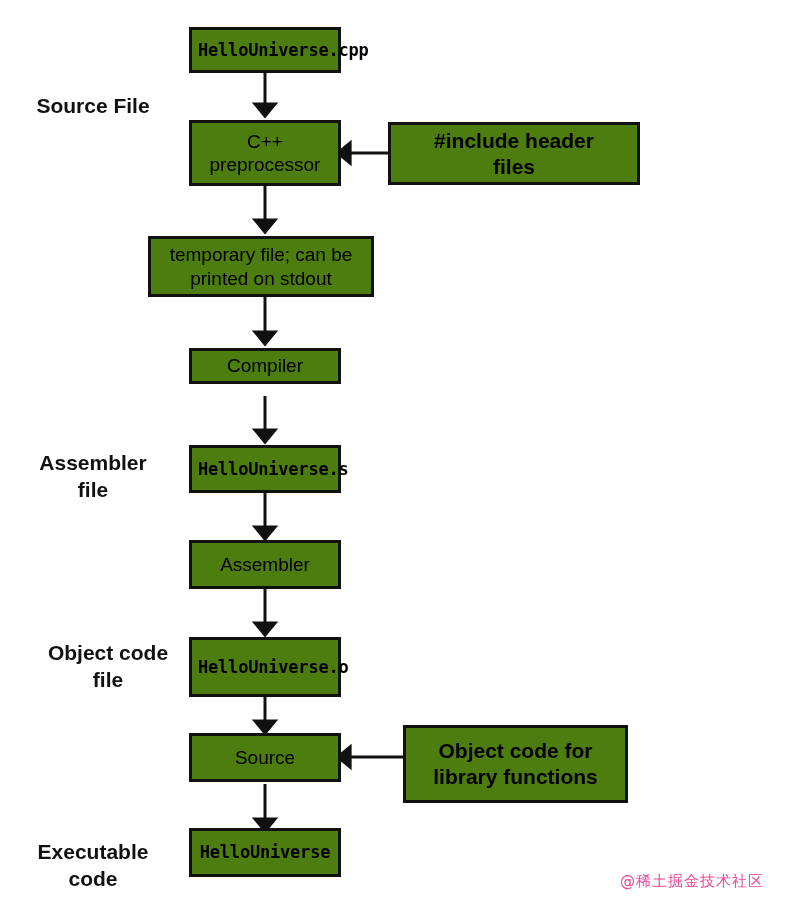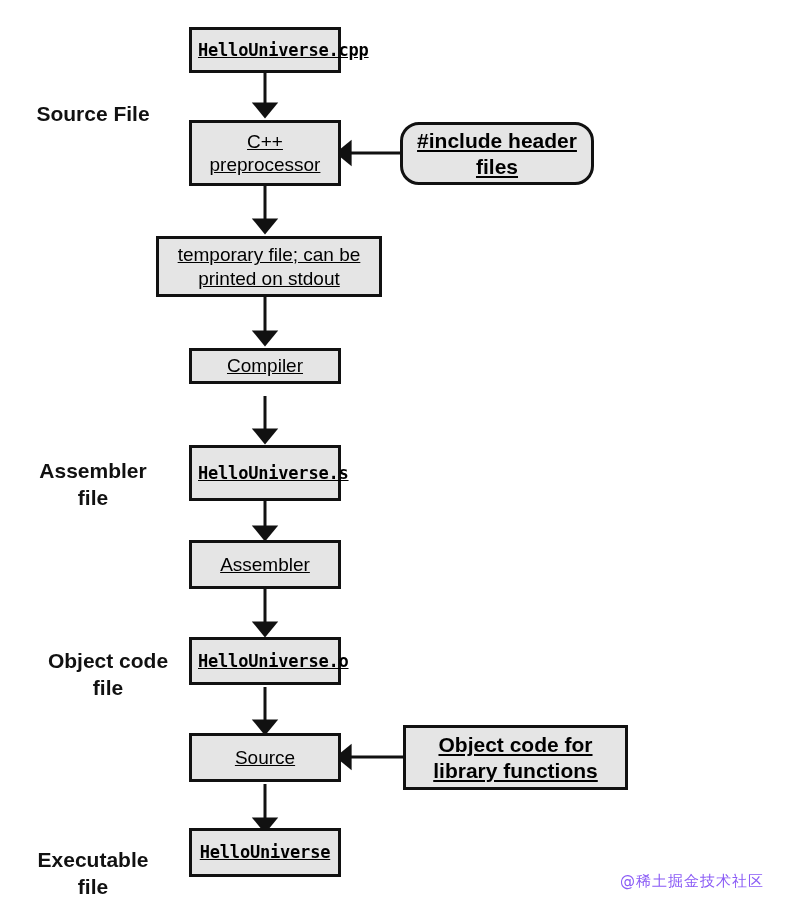--- a/index.html
+++ b/index.html
@@ -18,27 +18,26 @@
     height: 918px;
     background: #ffffff;
     overflow: hidden;
   }
 
   
   .node {
     position: absolute;
     box-sizing: border-box;
     border: 3px solid #111111;
-    background: #e5e5e5;
+    background: #4d7c0f;
     display: flex;
     align-items: center;
     justify-content: center;
     text-align: center;
     line-height: 1.22;
-    text-decoration: underline;
   }
   .node .txt {
     display: block;
     width: 100%;
     padding: 0 6px;
     box-sizing: border-box;
     white-space: pre-line;
   }
   .node.mono .txt {
     font-family: "DejaVu Sans Mono", "Liberation Mono", monospace;
@@ -60,39 +59,38 @@
   
   .stage-label {
     position: absolute;
     font-family: "Liberation Sans", sans-serif;
     font-size: 21px;
     font-weight: 700;
     text-align: center;
     line-height: 1.3;
     white-space: pre-line;
     color: #111111;
-    margin-top: 8px;
   }
 
   
   .connector {
     position: absolute;
     pointer-events: none;
   }
   .connector svg {
     display: block;
     overflow: visible;
   }
 
   
   .watermark {
     position: absolute;
     font-family: "DejaVu Sans", sans-serif;
     font-size: 15px;
-    color: #8b5cf6;
+    color: #ec4899;
     letter-spacing: 1px;
     white-space: nowrap;
   }
 </style>
 </head>
 <body>
 
 <div id="canvas">
 
   <div class="connector" style="left:0; top:0; width:786px; height:918px;">
@@ -122,62 +120,62 @@
 
   <div class="stage-label" style="left:18px; top:92px; width:150px;">Source File</div>
 
   <div class="stage-label" style="left:18px; top:449px; width:150px;">Assembler
 file</div>
 
   <div class="stage-label" style="left:27px; top:639px; width:162px;">Object code
 file</div>
 
   <div class="stage-label" style="left:14px; top:838px; width:158px;">Executable
-file</div>
+code</div>
 
   <div class="node mono" style="left:189px; top:27px; width:152px; height:46px;">
     <span class="txt">HelloUniverse.cpp</span>
   </div>
 
   <div class="node plain" style="left:189px; top:120px; width:152px; height:66px;">
     <span class="txt">C++
 preprocessor</span>
   </div>
 
-  <div class="node strong" style="left:400px; top:122px; width:194px; height:63px;border-radius:19px;">
+  <div class="node strong" style="left:388px; top:122px; width:252px; height:63px;">
     <span class="txt">#include header
 files</span>
   </div>
 
-  <div class="node plain" style="left:156px; top:236px; width:226px; height:61px;">
+  <div class="node plain" style="left:148px; top:236px; width:226px; height:61px;">
     <span class="txt">temporary file; can be
 printed on stdout</span>
   </div>
 
   <div class="node plain" style="left:189px; top:348px; width:152px; height:36px;">
     <span class="txt">Compiler</span>
   </div>
 
-  <div class="node mono" style="left:189px; top:445px; width:152px; height:56px;text-align:right;">
+  <div class="node mono" style="left:189px; top:445px; width:152px; height:48px;text-align:right;">
     <span class="txt">HelloUniverse.s</span>
   </div>
 
   <div class="node plain" style="left:189px; top:540px; width:152px; height:49px;">
     <span class="txt">Assembler</span>
   </div>
 
-  <div class="node mono" style="left:189px; top:637px; width:152px; height:48px;">
+  <div class="node mono" style="left:189px; top:637px; width:152px; height:60px;">
     <span class="txt">HelloUniverse.o</span>
   </div>
 
   <div class="node plain" style="left:189px; top:733px; width:152px; height:49px;">
     <span class="txt">Source</span>
   </div>
 
-  <div class="node strong" style="left:403px; top:725px; width:225px; height:65px;">
+  <div class="node strong" style="left:403px; top:725px; width:225px; height:78px;">
     <span class="txt">Object code for
 library functions</span>
   </div>
 
   <div class="node mono" style="left:189px; top:828px; width:152px; height:49px;">
     <span class="txt">HelloUniverse</span>
   </div>
 
   <div class="watermark" style="left:620px; top:872px;">@稀土掘金技术社区</div>
 

